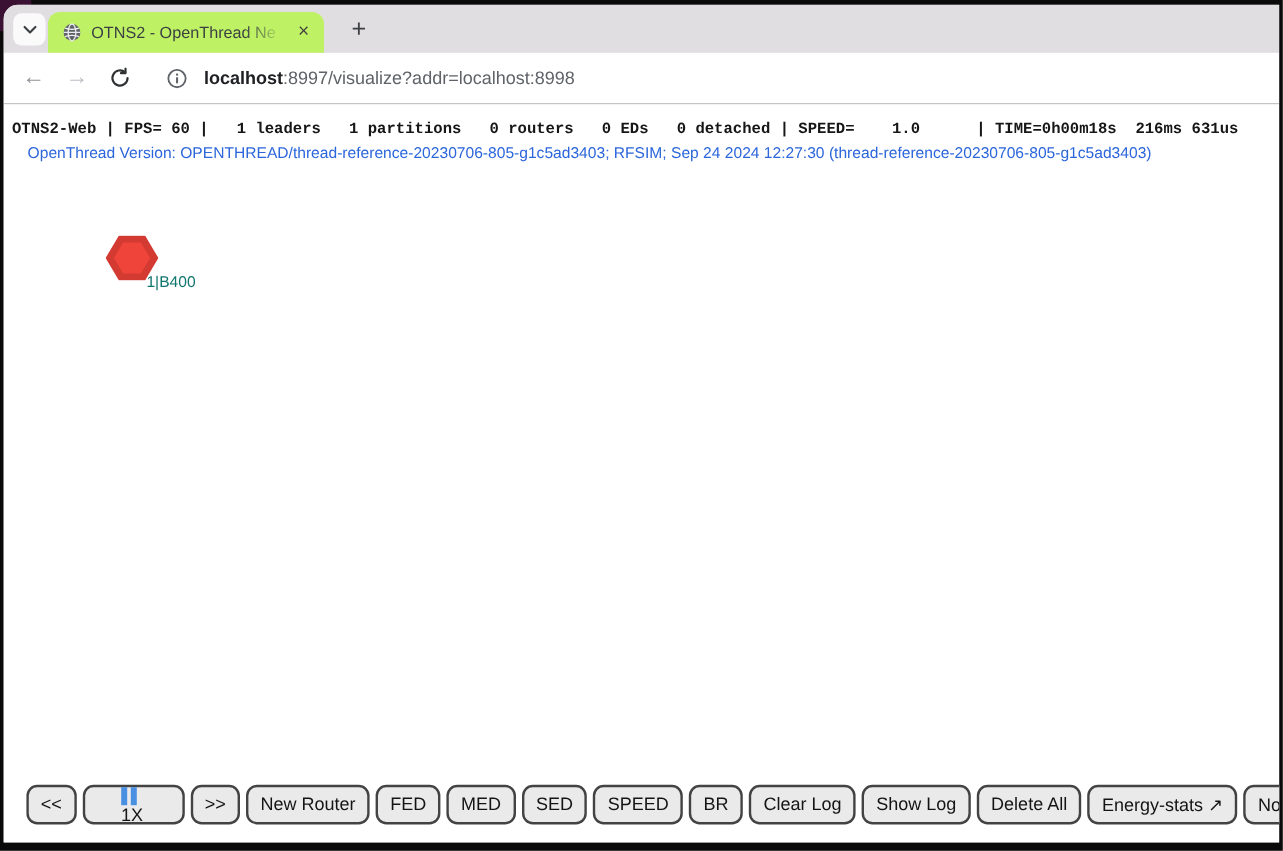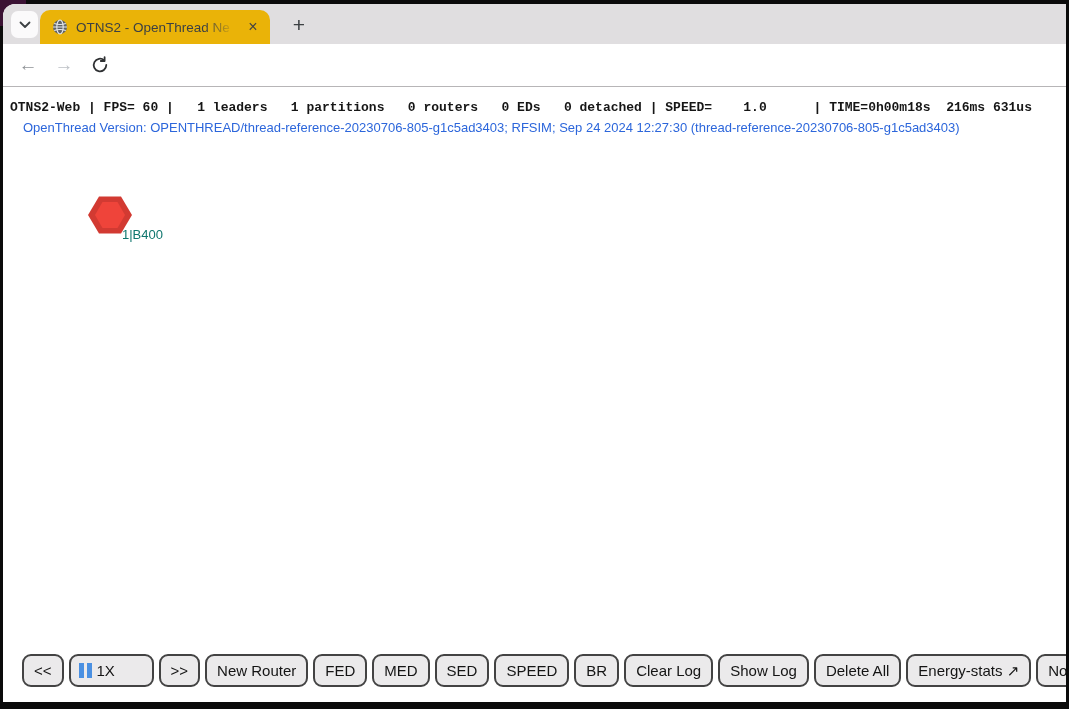--- a/index.html
+++ b/index.html
@@ -8,21 +8,21 @@
 
   .desktop-corner { position:absolute; left:0; top:0; width:26px; height:26px; background:#3a1133; }
 
   .window { position:absolute; left:3px; top:4px; right:3px; bottom:7px; background:#ffffff;
             border-top-left-radius:12px; overflow:hidden; display:flex; flex-direction:column; }
 
   
   .tabstrip { height:40px; background:#e0dee0; display:flex; align-items:flex-end; position:relative; flex:0 0 auto; }
   .tab-dropdown { position:absolute; left:8px; top:7px; width:27px; height:27px; background:#fbfafb;
                   border-radius:7px; display:flex; align-items:center; justify-content:center; cursor:pointer; }
-  .tab { position:absolute; left:37px; top:6px; width:230px; height:34px; background:#eab308;
+  .tab { position:absolute; left:37px; top:6px; width:230px; height:34px; background:#bef264;
          border-radius:10px 10px 0 0; display:flex; align-items:center; padding:0 8px 0 12px; }
   .tab-title { font-size:13.5px; color:#3c4043; white-space:nowrap; overflow:hidden; flex:1; margin:0 4px 0 8px;
                -webkit-mask-image:linear-gradient(90deg,#000 78%,transparent 97%);
                mask-image:linear-gradient(90deg,#000 78%,transparent 97%); }
   .tab-close { font-size:16px; color:#444; width:18px; height:18px; line-height:17px; text-align:center;
                border-radius:50%; cursor:pointer; flex:0 0 auto; }
   .newtab-btn { position:absolute; left:283px; top:8px; width:26px; height:26px; font-size:21px; color:#3c4043;
                 display:flex; align-items:center; justify-content:center; cursor:pointer; }
 
   
@@ -44,21 +44,21 @@
   .version-line { position:absolute; left:20px; top:33px; font-size:13px; color:var(--link-blue,#2c66db); white-space:pre; }
 
   .node { position:absolute; left:85px; top:109px; width:44px; height:38px; cursor:pointer; }
   .node-label { position:absolute; left:119px; top:140px; font-size:13px; color:#0f766e; white-space:pre; }
 
   
   .toolbar { position:absolute; left:19px; bottom:15px; display:flex; gap:5px; align-items:center; }
   .tb-btn { height:33px; display:flex; align-items:center; justify-content:center; padding:0 10px;
             background:#ebeaeb; border:2px solid #434343; border-radius:9px; font-family:"Liberation Sans",sans-serif;
             font-size:15px; color:#141414; cursor:pointer; white-space:pre; }
-  .tb-btn.speed-display { width:85px; justify-content:flex-start; padding-left:8px; }
+  .tb-btn.speed-display { width:85px; justify-content:flex-start; padding-left:8px;flex-direction:column; }
   .pause-icon { display:inline-flex; gap:3px; margin-right:5px; }
   .pause-icon i { display:block; width:5px; height:15px; background:var(--pause-blue,#4a90e2); }
 </style>
 </head>
 <body>
 
 <div class="desktop-corner"></div>
 
 <div class="window">
 
@@ -88,20 +88,30 @@
     </div>
     <div class="nav-icon">
       <span class="arrow-glyph fwd-glyph">→</span>
     </div>
     <div class="nav-icon">
       <svg width="18" height="18" viewBox="0 0 18 18">
         <path d="M15.3 9 A6.3 6.3 0 1 1 13.2 4.3" fill="none" stroke="#2f3133" stroke-width="1.8" stroke-linecap="round"></path>
         <path d="M13.6 1.2 L13.6 5 L9.8 5" fill="none" stroke="#2f3133" stroke-width="1.8" stroke-linecap="round" stroke-linejoin="round"></path>
       </svg>
     </div>
+    <div class="url-box">
+      <span class="info-icon">
+        <svg width="17" height="17" viewBox="0 0 17 17">
+          <circle cx="8.5" cy="8.5" r="7.2" fill="none" stroke="#5f6368" stroke-width="1.5"></circle>
+          <rect x="7.7" y="7.4" width="1.7" height="5" fill="#5f6368"></rect>
+          <rect x="7.7" y="4.3" width="1.7" height="1.7" fill="#5f6368"></rect>
+        </svg>
+      </span>
+      <span class="url-text"><span class="url-host">localhost</span><span>:8997/visualize?addr=localhost:8998</span></span>
+    </div>
   </div>
 
   <div class="content">
     <div class="status-line">OTNS2-Web | FPS= 60 |   1 leaders   1 partitions   0 routers   0 EDs   0 detached | SPEED=    1.0      | TIME=0h00m18s  216ms 631us</div>
     <div class="version-line">OpenThread Version: OPENTHREAD/thread-reference-20230706-805-g1c5ad3403; RFSIM; Sep 24 2024 12:27:30 (thread-reference-20230706-805-g1c5ad3403)</div>
 
     <svg class="node" viewBox="0 0 44 38">
       <polygon points="44,19 33,37.5 11,37.5 0,19 11,0.5 33,0.5" fill="#d23a32"></polygon>
       <polygon points="37,19 29.5,32 14.5,32 7,19 14.5,6 29.5,6" fill="#ef443a"></polygon>
     </svg>

